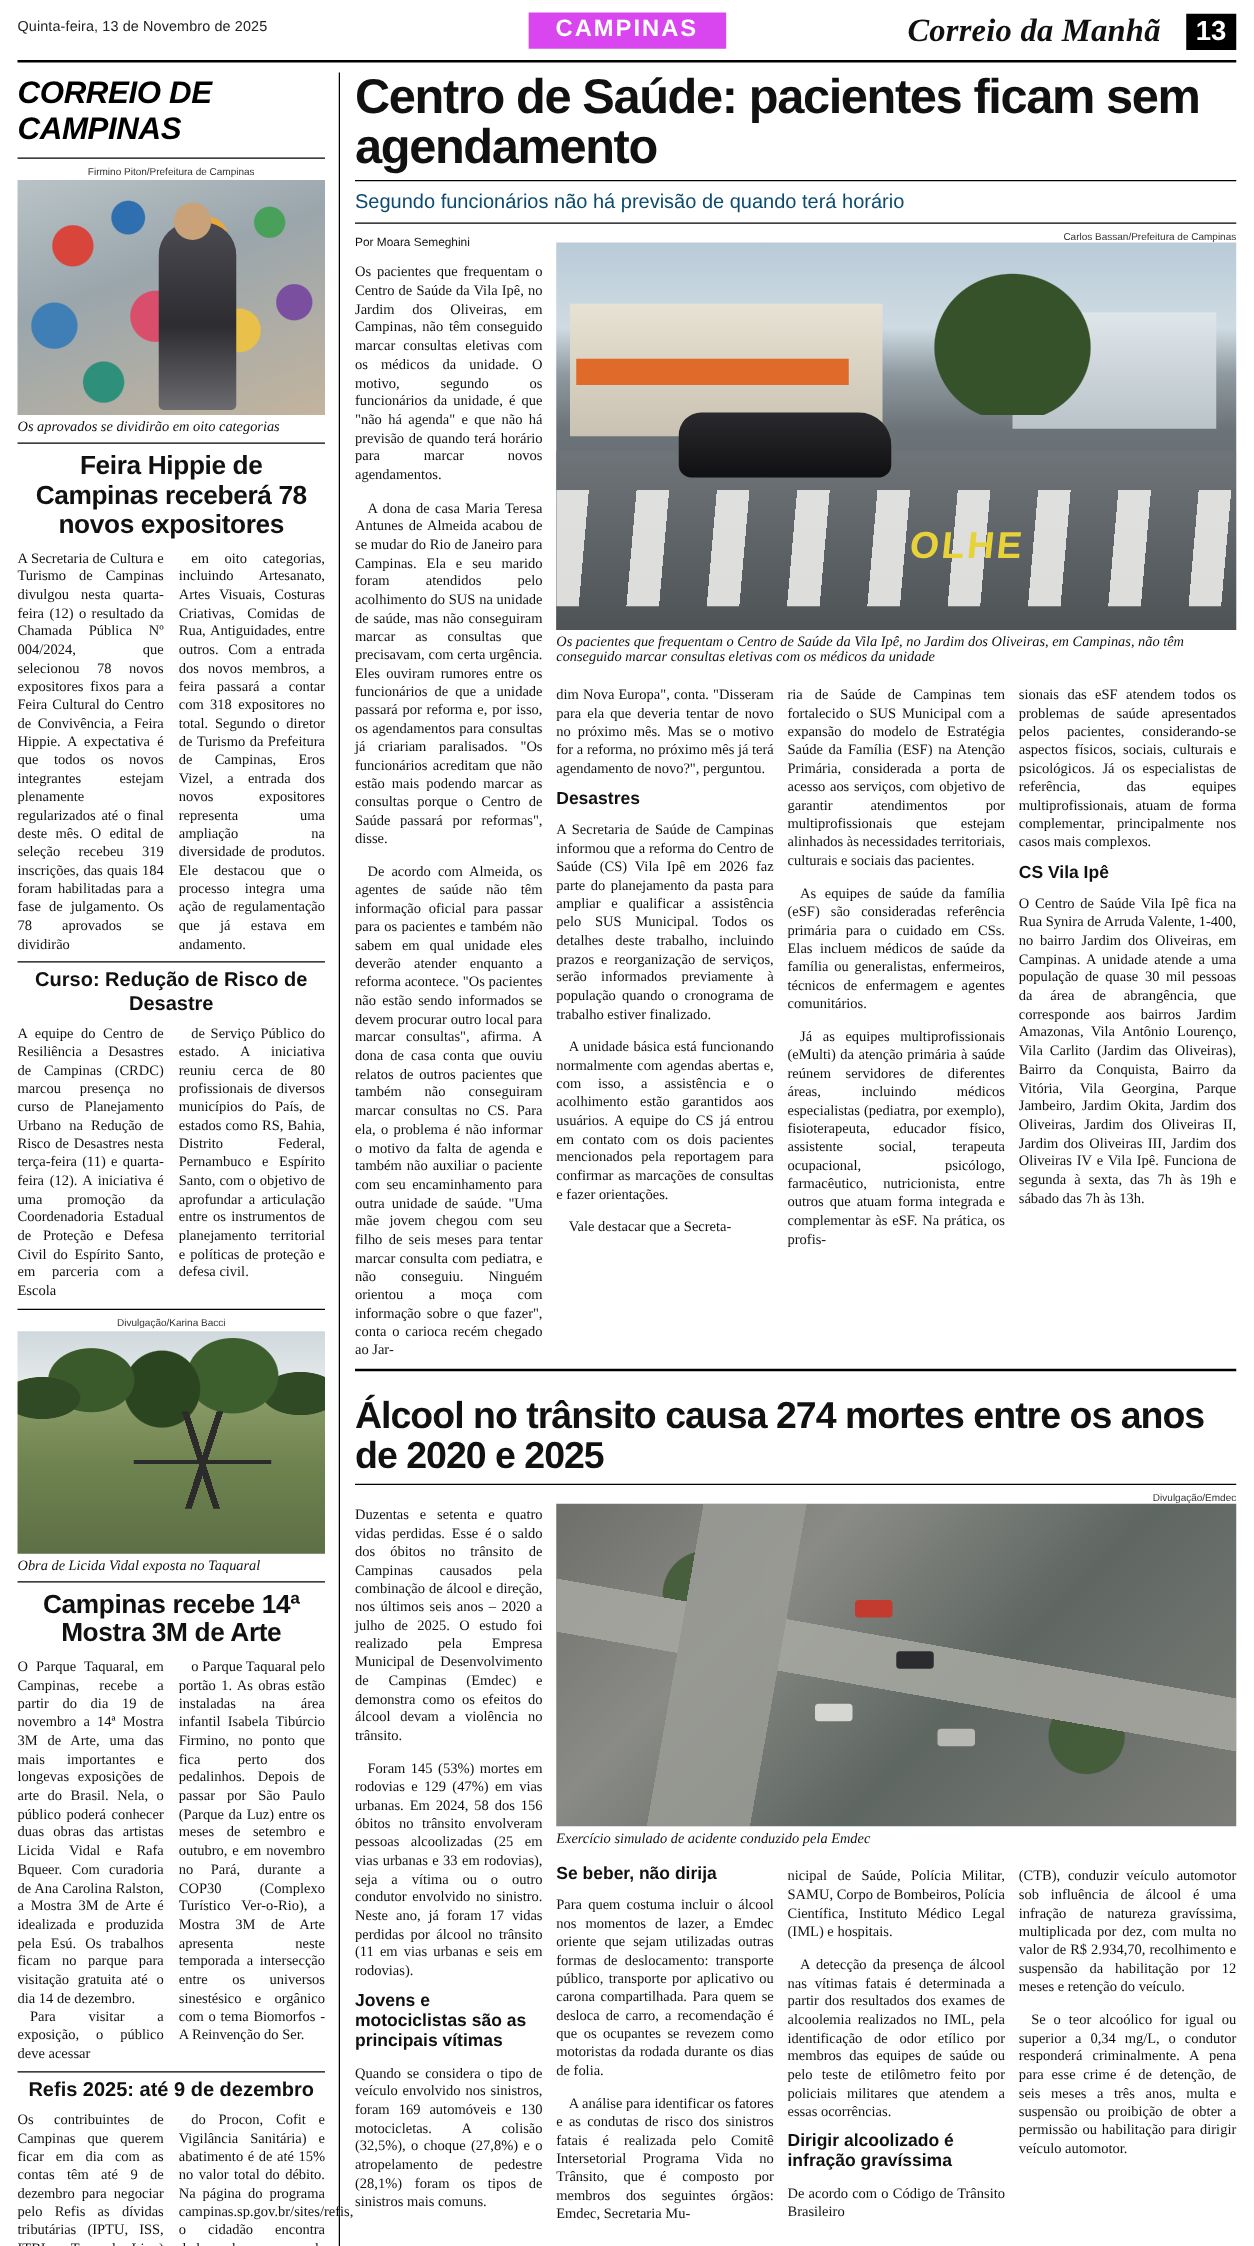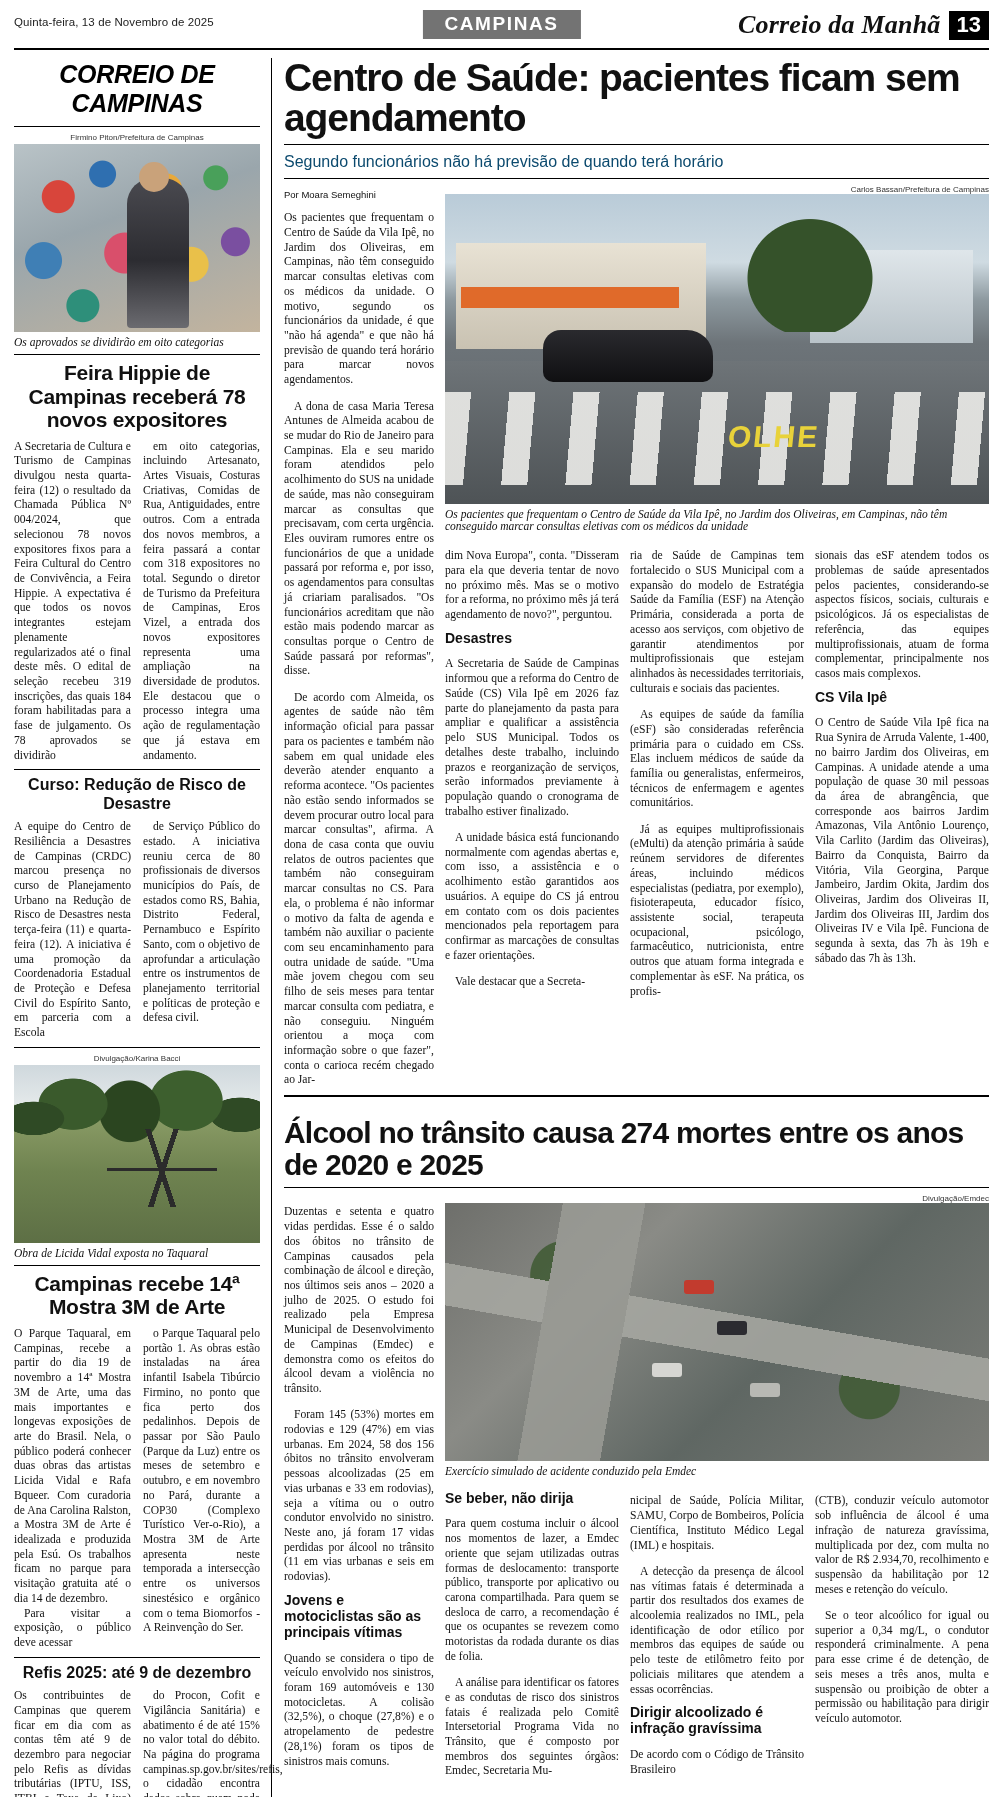--- a/index.html
+++ b/index.html
@@ -12,38 +12,38 @@
     position:relative;
     overflow:hidden;
   }
   .page { width:1003px; height:1332px; padding:10px 14px 8px 14px; position:relative; }
 
   
   .masthead { display:flex; align-items:flex-start; justify-content:space-between; height:34px; position:relative; }
   .masthead-date { font-family:"Liberation Sans", sans-serif; font-size:11.5px; color:#222; padding-top:6px; letter-spacing:.1px; }
   .masthead-section {
     position:absolute; left:50%; transform:translateX(-50%); top:0px;
-    background:#737373; color:#fff; font-family:"Liberation Sans", sans-serif;
+    background:#d946ef; color:#fff; font-family:"Liberation Sans", sans-serif;
     font-weight:700; font-size:19px; letter-spacing:1.6px;
     padding:3px 22px 4px 22px;
   }
-  .masthead-right { display:flex; align-items:center; gap:8px; padding-top:0px; }
+  .masthead-right { display:flex; align-items:center; gap:20px; padding-top:0px; }
   .masthead-brand { font-family:"Liberation Serif", serif; font-weight:700; font-style:italic; font-size:26px; letter-spacing:.2px; }
   .masthead-page { background:#000; color:#fff; font-family:"Liberation Sans", sans-serif; font-weight:700; font-size:22px; padding:1px 8px 2px 8px; }
   .rule-top { border-top:2.5px solid #000; margin-top:4px; }
 
   
   .body-wrap { display:flex; gap:12px; margin-top:8px; }
   .col-left { width:258px; flex:0 0 258px; border-right:1px solid #000; padding-right:11px; }
   .col-right { flex:1 1 auto; }
 
   
   .sec-title {
     font-family:"Liberation Sans", sans-serif; font-weight:700; font-style:italic;
-    font-size:25px; letter-spacing:-0.3px; margin:2px 0 8px 0; color:#000;text-align:center;
+    font-size:25px; letter-spacing:-0.3px; margin:2px 0 8px 0; color:#000;
   }
   .hr-thin { border-top:1px solid #000; margin:6px 0; }
   .hr-thick { border-top:2.5px solid #000; margin:7px 0; }
 
   .credit { font-family:"Liberation Sans", sans-serif; font-size:8px; text-align:center; color:#333; margin-bottom:2px; }
 
   .photo { width:100%; position:relative; overflow:hidden; }
   .caption-it { font-family:"Liberation Serif", serif; font-style:italic; font-size:11.5px; margin:4px 0 6px 0; }
 
   .headline-left {

